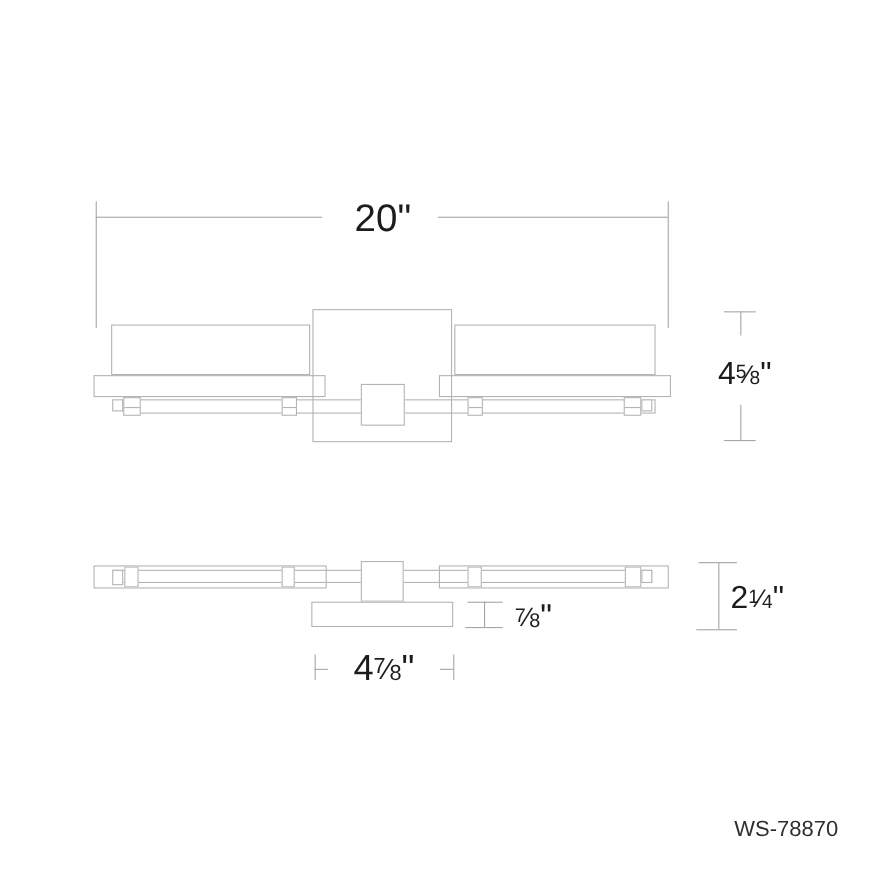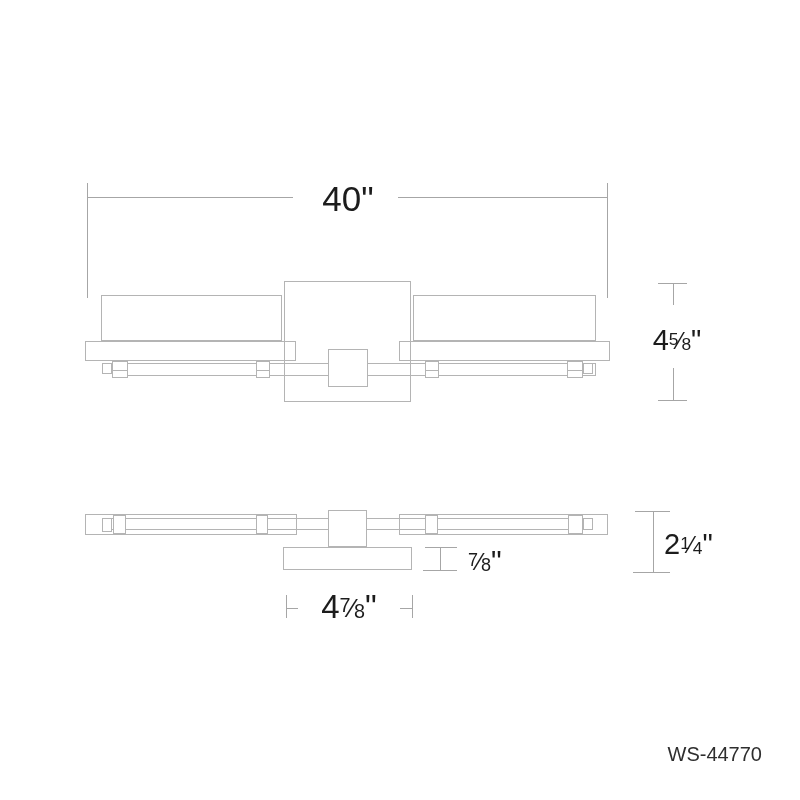--- a/index.html
+++ b/index.html
@@ -32,21 +32,21 @@
 <body>
 
 <div class="page">
 
   <div>
 
     <div class="vline" style="left:87px;top:183px;height:115px;"></div>
     <div class="vline" style="left:607px;top:183px;height:115px;"></div>
     <div class="hline" style="left:87px;top:197px;width:206px;"></div>
     <div class="hline" style="left:398px;top:197px;width:209px;"></div>
-    <div class="dim-label f35" style="left:293px;top:181px;width:110px;text-align:center;"><span>40</span><span>"</span></div>
+    <div class="dim-label f35" style="left:293px;top:181px;width:110px;text-align:center;"><span>20</span><span>"</span></div>
 
     <div class="rect" style="left:284px;top:281px;width:127px;height:121px;"></div>
     <div class="rect" style="left:101px;top:295px;width:181px;height:46px;"></div>
     <div class="rect" style="left:413px;top:295px;width:183px;height:46px;"></div>
     <div class="rect" style="left:85px;top:341px;width:211px;height:20px;"></div>
     <div class="rect" style="left:399px;top:341px;width:211px;height:20px;"></div>
     <div class="rect" style="left:112px;top:363px;width:484px;height:13px;"></div>
     <div class="clip" style="left:102px;top:363px;width:10px;height:11px;"></div>
     <div class="clip mid" style="left:112px;top:361px;width:16px;height:17px;"></div>
     <div class="clip mid" style="left:256px;top:361px;width:14px;height:17px;"></div>
@@ -85,15 +85,15 @@
     <div class="hline" style="left:633px;top:572px;width:37px;"></div>
     <div class="dim-label f29" style="left:664px;top:530px;"><span>2</span><span class="num">1</span><span class="fsl">⁄</span><span class="den">4</span><span>"</span></div>
 
     <div class="vline" style="left:286px;top:595px;height:23px;"></div>
     <div class="vline" style="left:412px;top:595px;height:23px;"></div>
     <div class="hline" style="left:286px;top:608px;width:12px;"></div>
     <div class="hline" style="left:400px;top:608px;width:12px;"></div>
     <div class="dim-label f33" style="left:289px;top:590px;width:120px;text-align:center;"><span>4</span><span class="num">7</span><span class="fsl">⁄</span><span class="den">8</span><span>"</span></div>
   </div>
 
-  <div class="model" style="left:600px;top:744px;width:162px;text-align:right;">WS-44770</div>
+  <div class="model" style="left:600px;top:744px;width:162px;text-align:right;">WS-78870</div>
 
 </div>
 
 </body></html>

